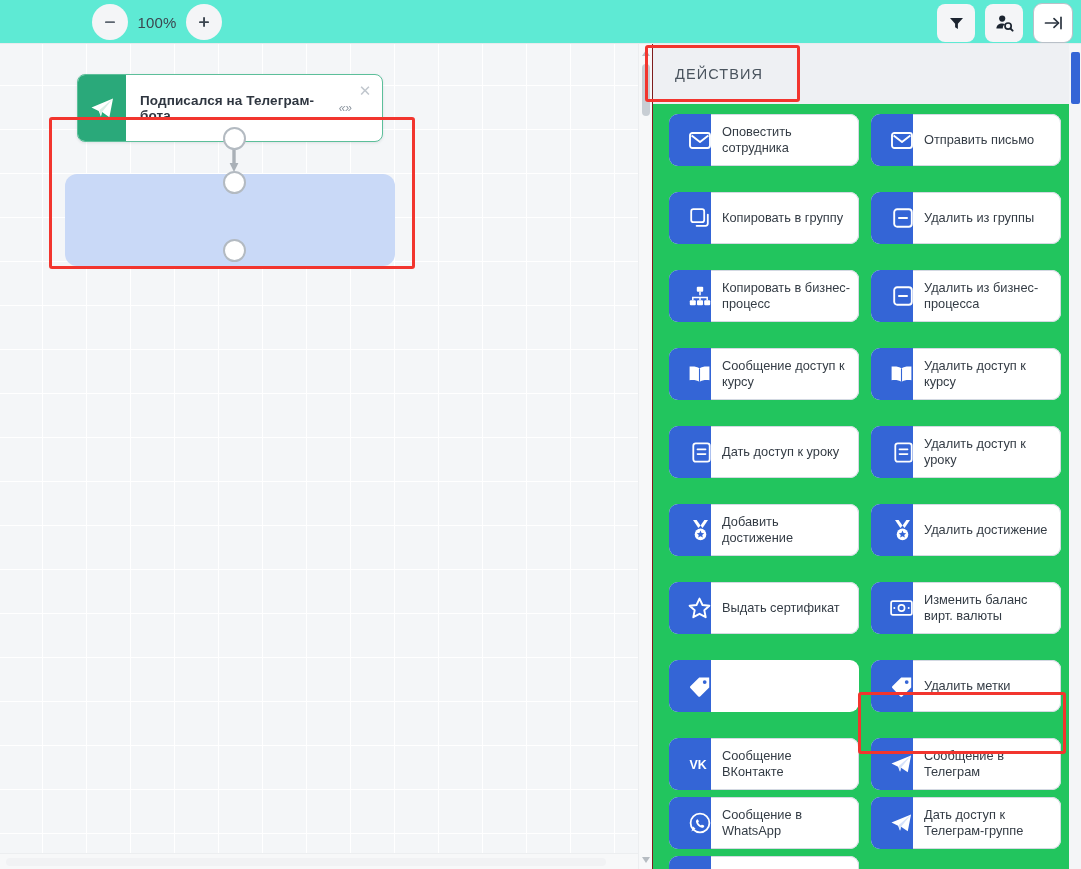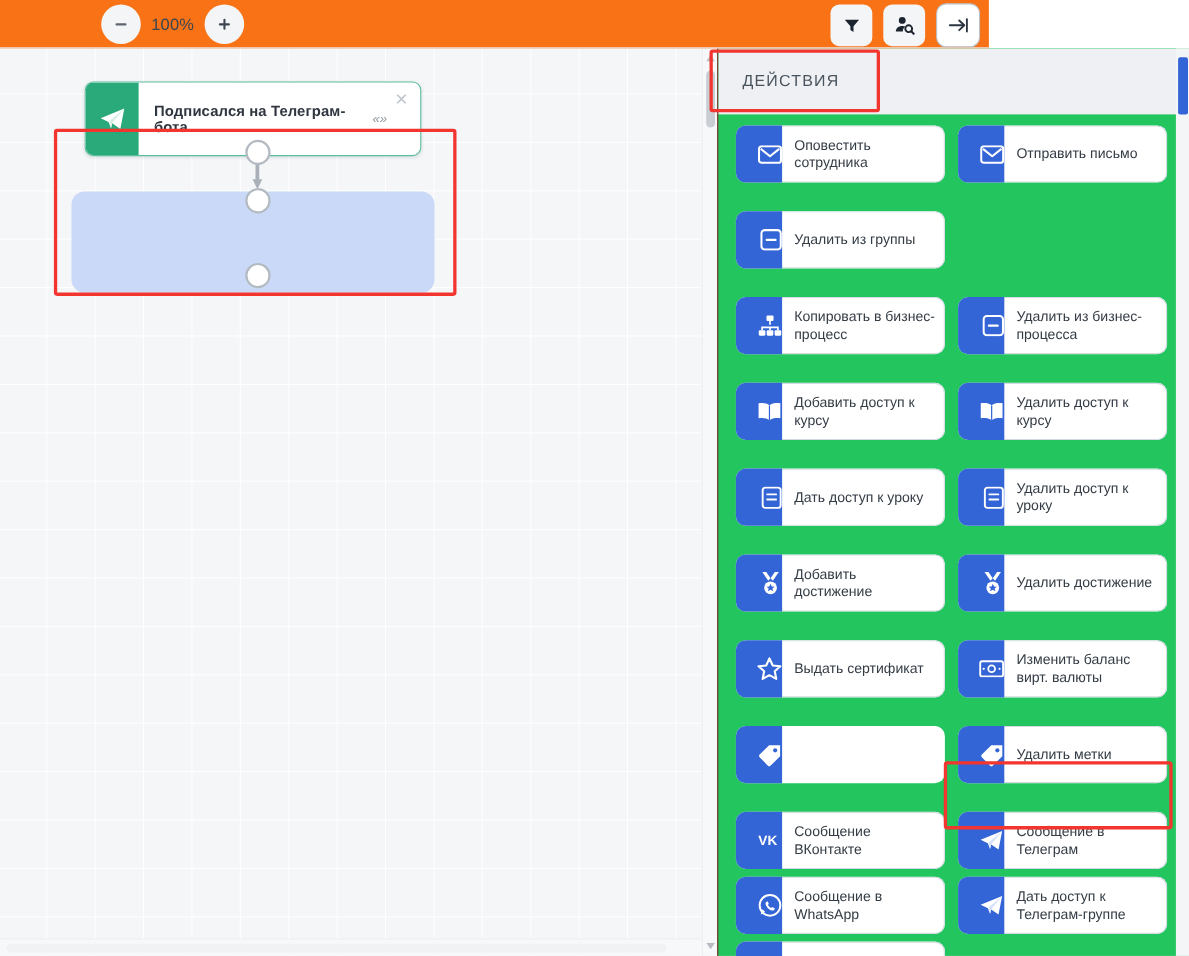--- a/index.html
+++ b/index.html
@@ -13,22 +13,22 @@
   }
   #app {
     position: relative;
     width: 1081px; height: 869px;
     overflow: hidden;
   }
 
   
   .topbar {
     position: absolute; left: 0; top: 0;
-    width: 899px; height: 44px;
-    background: #f97316;
+    width: 1081px; height: 44px;
+    background: #5eead4;
     border-bottom: 1px solid #e8ebee;
     z-index: 40;
   }
   .zoom-group {
     position: absolute; left: 92px; top: 4px;
     display: flex; align-items: center; gap: 0px;
     height: 36px;
   }
   .zoom-btn {
     width: 36px; height: 36px;
@@ -465,20 +465,29 @@
               <polyline points="2.6,3.4 11,10 19.4,3.4" fill="none" stroke="#ffffff" stroke-width="1.9" stroke-linejoin="round"></polyline>
             </svg>
           </div>
           <div class="acard-label">Отправить письмо</div>
         </div>
 
         <div class="gap-row"></div>
 
         <div class="acard">
           <div class="acard-icon">
+            <svg width="21" height="21" viewBox="0 0 21 21" aria-hidden="true">
+              <rect x="1.2" y="1.2" width="13" height="13" rx="2.2" fill="none" stroke="#ffffff" stroke-width="1.8"></rect>
+              <path d="M6.6 17.8h9a2.2 2.2 0 0 0 2.2-2.2v-9" fill="none" stroke="#ffffff" stroke-width="1.8" stroke-linecap="round"></path>
+            </svg>
+          </div>
+          <div class="acard-label">Копировать в группу</div>
+        </div>
+        <div class="acard">
+          <div class="acard-icon">
             <svg width="20" height="20" viewBox="0 0 20 20" aria-hidden="true">
               <rect x="1.2" y="1.2" width="17.6" height="17.6" rx="3" fill="none" stroke="#ffffff" stroke-width="1.9"></rect>
               <rect x="5" y="9.1" width="10" height="1.9" rx=".9" fill="#ffffff"></rect>
             </svg>
           </div>
           <div class="acard-label">Удалить из группы</div>
         </div>
 
         <div class="gap-row"></div>
 
@@ -507,21 +516,21 @@
         <div class="gap-row"></div>
 
         <div class="acard">
           <div class="acard-icon">
             <svg width="23" height="19" viewBox="0 0 23 19" aria-hidden="true">
               <path d="M11.5 3.4C9.2 1.6 5.6 1.2 1.6 1.6v13.6c4-.4 7.6 0 9.9 1.8z" fill="#ffffff"></path>
               <path d="M11.5 3.4C13.8 1.6 17.4 1.2 21.4 1.6v13.6c-4-.4-7.6 0-9.9 1.8z" fill="#ffffff"></path>
               <line x1="11.5" y1="3.6" x2="11.5" y2="16.8" stroke="#3465d6" stroke-width="1.1"></line>
             </svg>
           </div>
-          <div class="acard-label">Добавить доступ к курсу</div>
+          <div class="acard-label">Сообщение доступ к курсу</div>
         </div>
         <div class="acard">
           <div class="acard-icon">
             <svg width="23" height="19" viewBox="0 0 23 19" aria-hidden="true">
               <path d="M11.5 3.4C9.2 1.6 5.6 1.2 1.6 1.6v13.6c4-.4 7.6 0 9.9 1.8z" fill="#ffffff"></path>
               <path d="M11.5 3.4C13.8 1.6 17.4 1.2 21.4 1.6v13.6c-4-.4-7.6 0-9.9 1.8z" fill="#ffffff"></path>
               <line x1="11.5" y1="3.6" x2="11.5" y2="16.8" stroke="#3465d6" stroke-width="1.1"></line>
             </svg>
           </div>
           <div class="acard-label">Удалить доступ к курсу</div>

